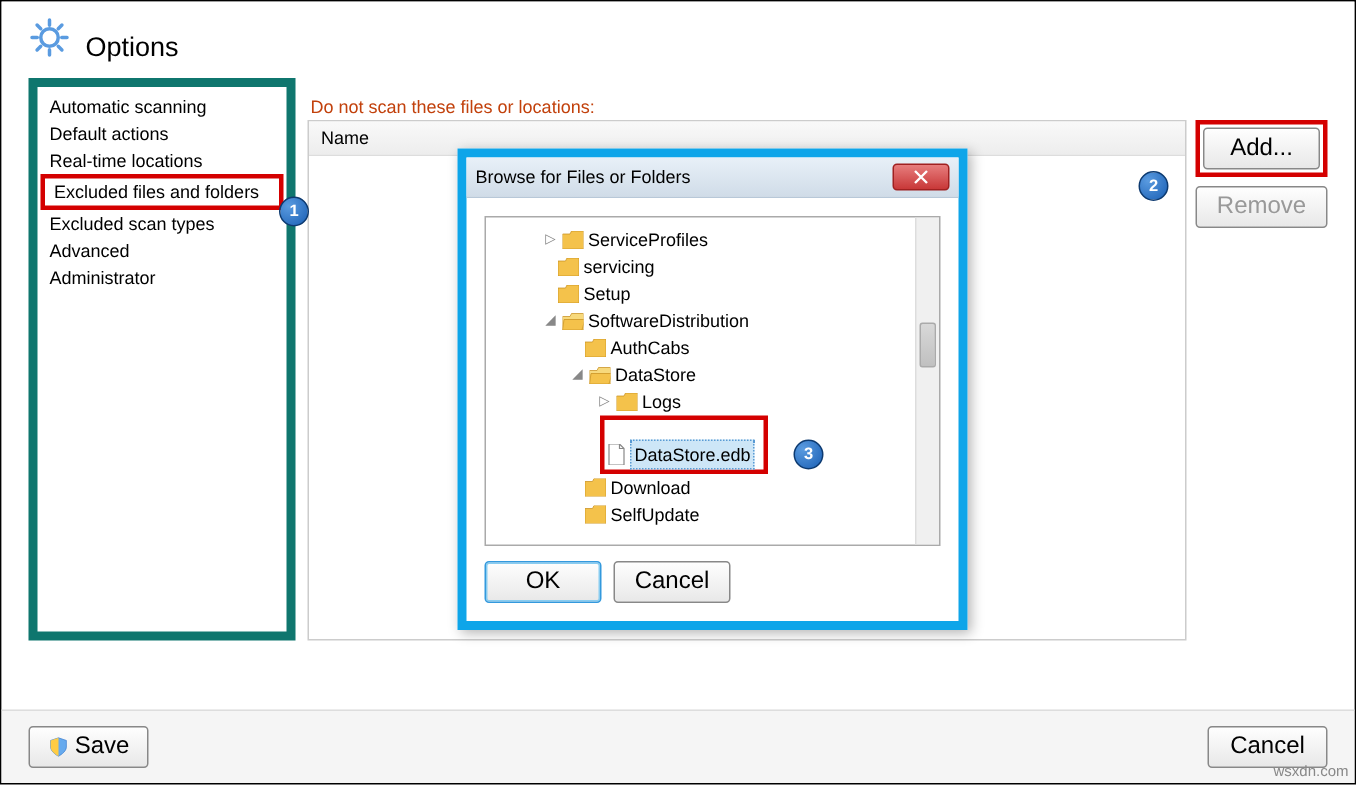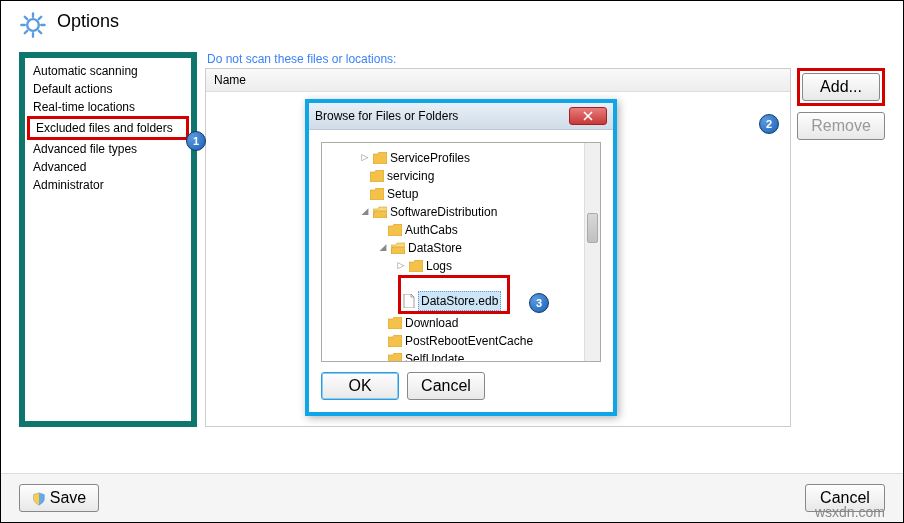--- a/index.html
+++ b/index.html
@@ -13,21 +13,21 @@
   border: 1px solid #000;
 }
 .main-window {
   position: relative;
   width: 100%;
   height: 100%;
   background: #fff;
 }
 .header {
   display: flex;
-  align-items: flex-start;
+  align-items: flex-end;
   padding: 10px 18px;
   gap: 10px;
 }
 .header svg { width: 28px; height: 28px; }
 .header-title { font-size: 18px; color: #000; }
 .content-area {
   display: flex;
   padding: 0 18px 10px 18px;
   gap: 8px;
   height: 385px;
@@ -47,23 +47,24 @@
 .sidebar-item.highlighted {
   border: 3px solid #d40000;
 }
 .main-panel {
   flex: 1;
   display: flex;
   flex-direction: column;
 }
 .section-label {
   font-size: 12px;
-  color: #3b82f6;
+  color: #c2410c;
   margin-bottom: 2px;
   padding-left: 2px;
+  margin-top: 12px;
 }
 .list-area {
   flex: 1;
   display: flex;
   gap: 6px;
 }
 .list-box {
   flex: 1;
   border: 1px solid #ccc;
   background: #fff;
@@ -117,23 +118,23 @@
   display: inline-block;
   vertical-align: middle;
   margin-right: 4px;
 }
 
 
 .dialog {
   position: absolute;
   top: 98px;
   left: 304px;
-  width: 312px;
-  background: #fff;
-  border: 4px solid #0ea5e9;
+  width: 340px;
+  background: #fff;
+  border: 6px solid #0ea5e9;
   box-shadow: 2px 2px 8px rgba(0,0,0,0.3);
   z-index: 100;
 }
 .dialog-titlebar {
   background: linear-gradient(#e8f0f8, #d0dce8);
   border-bottom: 1px solid #b8c8d8;
   padding: 4px 6px;
   display: flex;
   justify-content: space-between;
   align-items: center;
@@ -266,22 +267,22 @@
   font-size: 22px;
   z-index: 50;
   pointer-events: none;
   text-align: center;
 }
 .watermark .sub { font-size: 10px; color: #888; font-weight: normal; }
 
 .footnote {
   position: absolute;
   bottom: 2px;
-  right: 18px;
-  font-size: 14px;
+  right: 4px;
+  font-size: 10px;
   color: #888;
   z-index: 300;
 }
 </style>
 </head>
 <body>
 
 <div class="main-window">
 
   <div class="header">
@@ -293,21 +294,21 @@
     </span>
     <span class="header-title">Options</span>
   </div>
 
   <div class="content-area">
     <div class="sidebar">
       <div class="sidebar-item">Automatic scanning</div>
       <div class="sidebar-item">Default actions</div>
       <div class="sidebar-item">Real-time locations</div>
       <div class="sidebar-item highlighted">Excluded files and folders</div>
-      <div class="sidebar-item">Advanced file types</div>
+      <div class="sidebar-item">Excluded scan types</div>
       <div class="sidebar-item">Advanced</div>
       <div class="sidebar-item">Administrator</div>
     </div>
 
     <div class="main-panel">
       <div class="section-label">Do not scan these files or locations:</div>
       <div class="list-area">
         <div class="list-box">
           <div class="list-header">Name</div>
         </div>
@@ -429,28 +430,20 @@
 
           <div class="tree-row" style="padding-left:62px">
             <span class="folder-icon">
                 <svg viewBox="0 0 14 12">
                   <path d="M0 2 L5 2 L6 0 L14 0 L14 12 L0 12 Z" fill="#f4c24b" stroke="#c89020" stroke-width="0.5"></path>
                 </svg>
               </span>
             <span class="tree-label">Download</span>
           </div>
 
-          <div class="tree-row" style="padding-left:62px">
-            <span class="folder-icon">
-                <svg viewBox="0 0 14 12">
-                  <path d="M0 2 L5 2 L6 0 L14 0 L14 12 L0 12 Z" fill="#f4c24b" stroke="#c89020" stroke-width="0.5"></path>
-                </svg>
-              </span>
-            <span class="tree-label">PostRebootEventCache</span>
-          </div>
 
           <div class="tree-row" style="padding-left:62px">
             <span class="folder-icon">
                 <svg viewBox="0 0 14 12">
                   <path d="M0 2 L5 2 L6 0 L14 0 L14 12 L0 12 Z" fill="#f4c24b" stroke="#c89020" stroke-width="0.5"></path>
                 </svg>
               </span>
             <span class="tree-label">SelfUpdate</span>
           </div>
 

